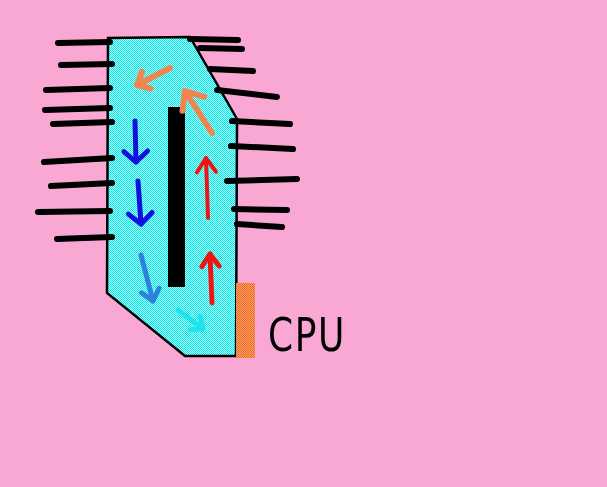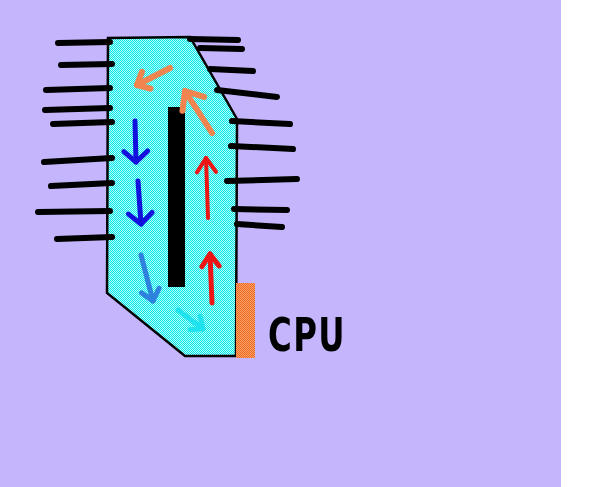--- a/index.html
+++ b/index.html
@@ -3,25 +3,24 @@
 <meta charset="utf-8">
 <style>
   html, body {
     margin: 0;
     padding: 0;
     background: #ffffff;
     font-family: "DejaVu Sans", sans-serif;
   }
   .canvas {
     position: relative;
-    width: 561px;
+    width: 607px;
     height: 487px;
-    background: #c4b5fd;
+    background: #f9a8d4;
     overflow: hidden;
-    font-weight: bold;
   }
   svg { display: block; }
   text.cpu {
     font-family: "DejaVu Sans", sans-serif;
     letter-spacing: 2px;
   }
 </style>
 </head>
 <body>
 

